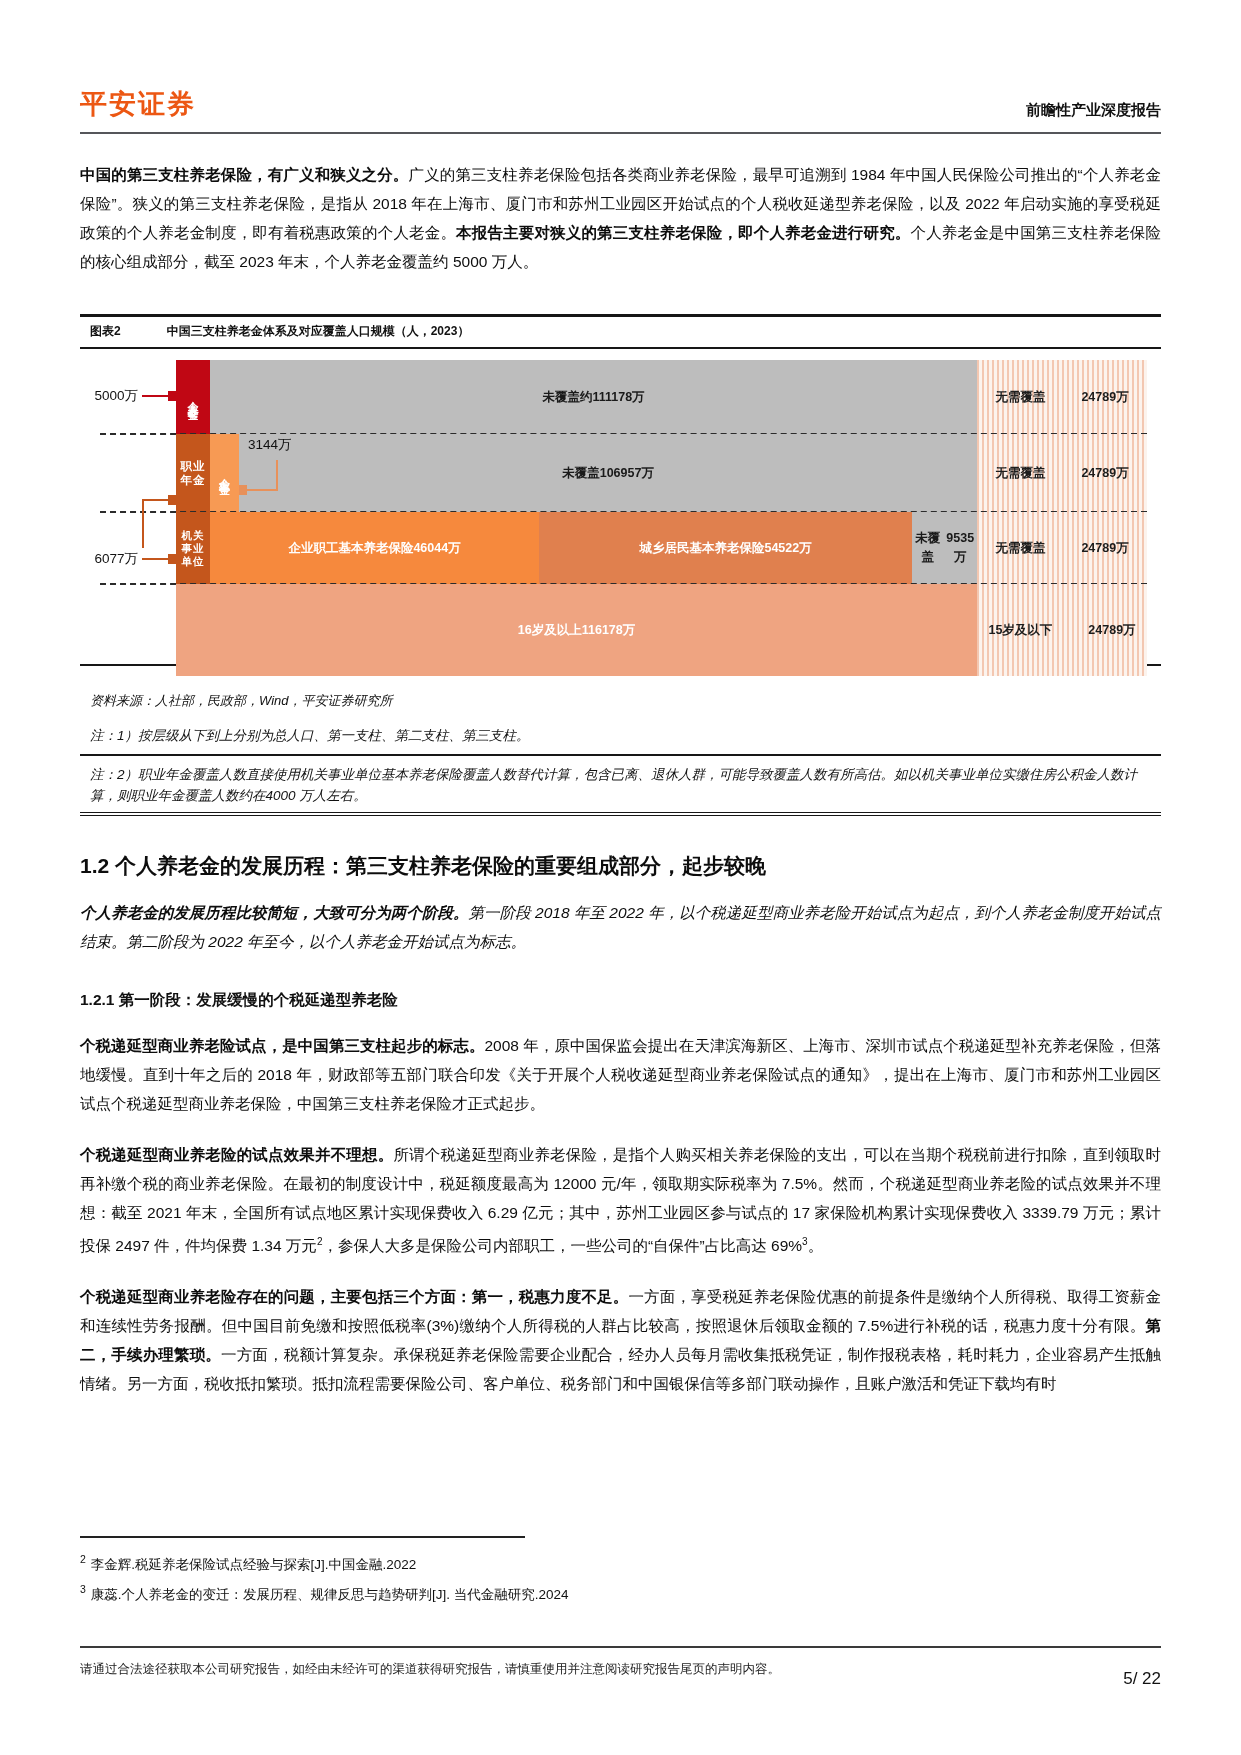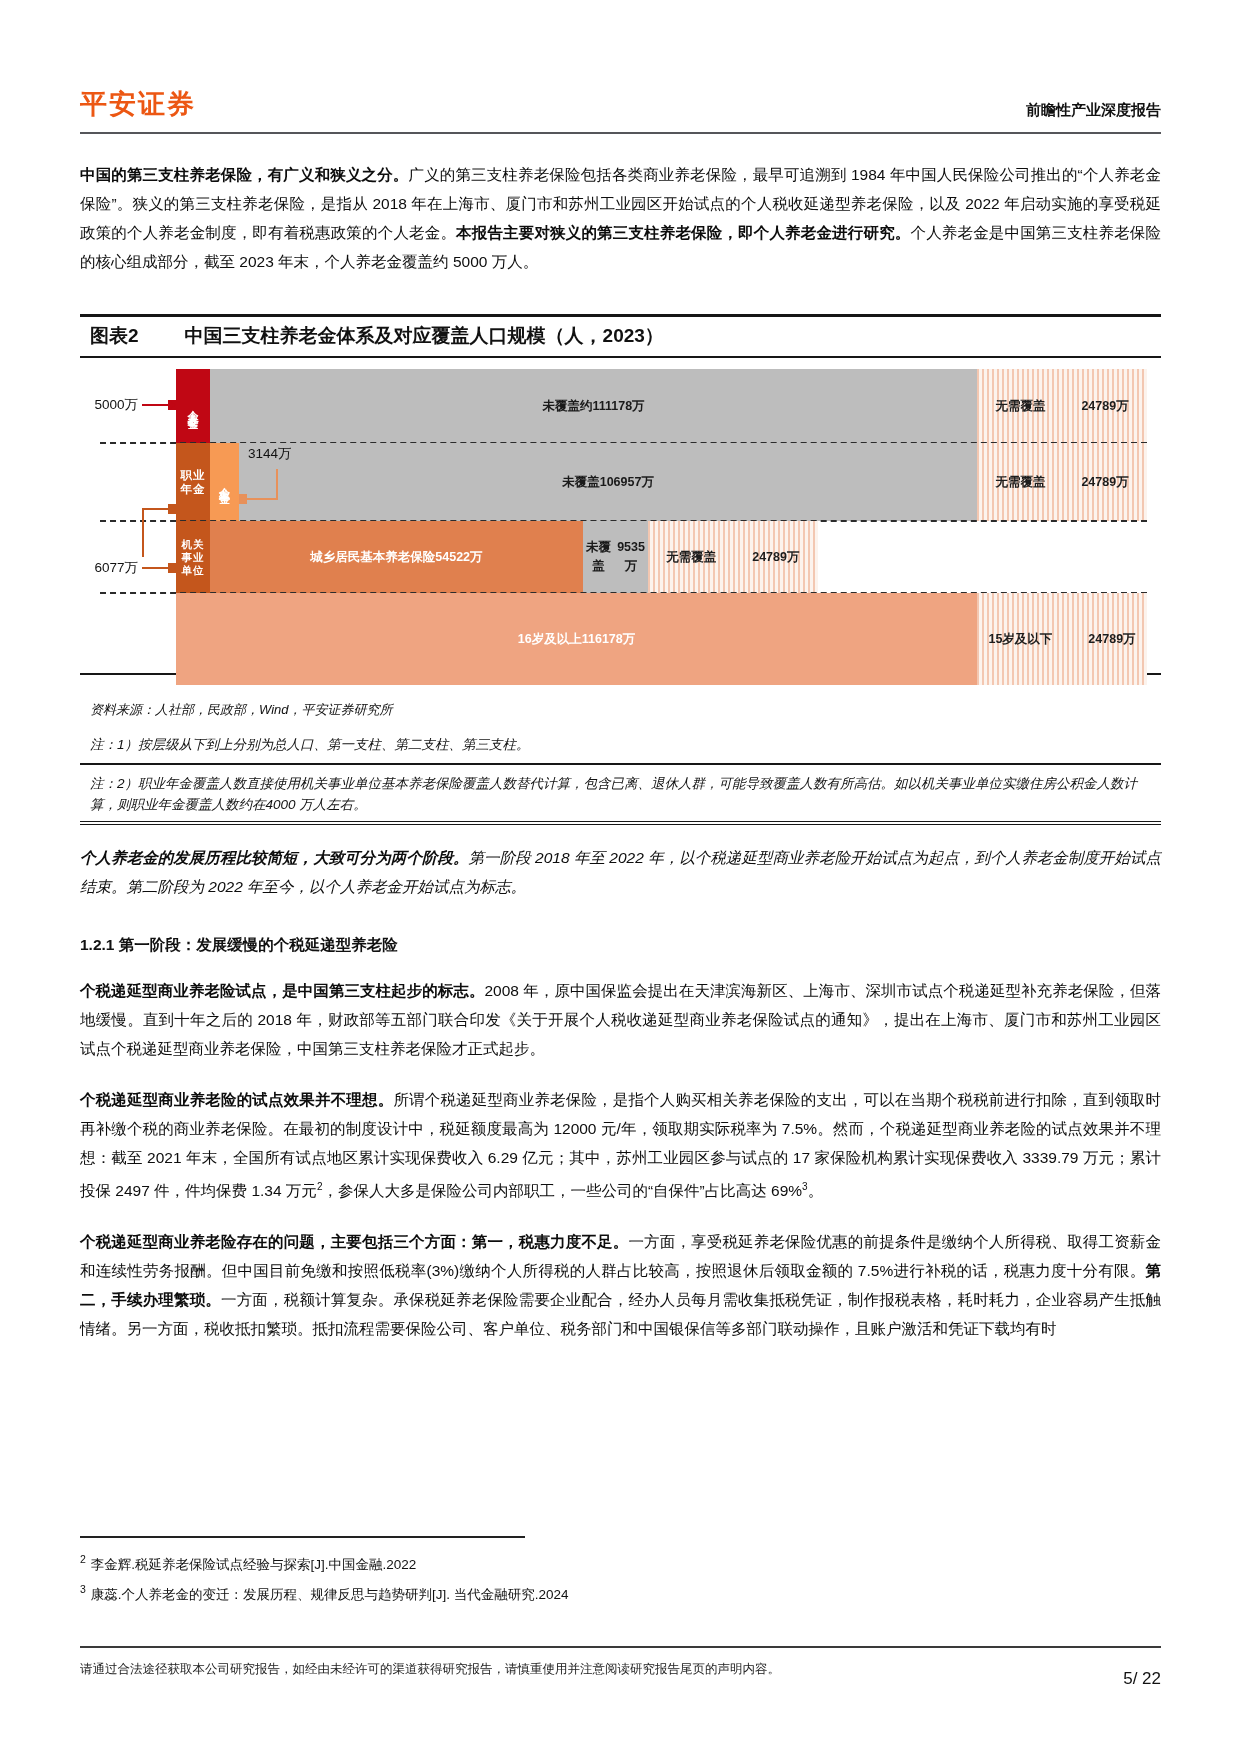--- a/index.html
+++ b/index.html
@@ -14,21 +14,21 @@
   .report-type { font-size:15px; font-weight:bold; color:#111; padding-bottom:2px; }
 
   
   .para { margin-top:26px; font-size:15.5px; line-height:29px; text-align:justify; color:#0d0d0d; }
   .para b { font-weight:bold; }
   sup { font-size:10px; }
 
   
   .figure { margin-top:38px; }
   .fig-title { border-top:3px solid #161616; border-bottom:2px solid #161616; padding:6px 10px 7px;
-               font-size:19px; font-weight:bold; display:flex; }
+               font-size:12px; font-weight:bold; display:flex; }
   .fig-title .lbl { margin-right:46px; }
   .chart { position:relative; margin-top:11px; height:298px; }
   .crow { position:absolute; left:96px; right:14px; display:flex; }
   .seg { display:flex; flex-direction:row; align-items:center; justify-content:center;
          font-size:12.5px; font-weight:bold; line-height:19px; text-align:center; }
   .seg .nm, .seg .vl { display:block; }
   .gray { background:#bdbdbd; color:#1a1a1a; }
   .hatch { background:repeating-linear-gradient(90deg,#f3c7b1 0 2px,#fcf3ed 2px 5px); color:#1d1d1d;gap:36px; }
   .pillar { color:#fff; font-size:11px; line-height:14px; letter-spacing:1px; }
   .red { background:#c00714; }
@@ -124,20 +124,24 @@
         </div>
       </div>
       <div class="dash" style="top:151px;"></div>
 
       <div class="crow" style="top:152px;height:72px;">
         <div class="seg dkorange pillar" style="width:3.5%;font-size:10.5px;line-height:13px;">
           <span class="pre">机关
 事业
 单位</span>
         </div>
+        <div class="seg org1" style="width:33.9%;">
+          <span class="nm">企业职工基本养老保险</span>
+          <span class="vl">46044万</span>
+        </div>
         <div class="seg org2" style="width:38.4%;">
           <span class="nm">城乡居民基本养老保险</span>
           <span class="vl">54522万</span>
         </div>
         <div class="seg gray" style="width:6.7%;">
           <span class="nm">未覆盖</span>
           <span class="vl">9535万</span>
         </div>
         <div class="seg hatch" style="width:17.5%;">
           <span class="nm">无需覆盖</span>
@@ -173,20 +177,21 @@
       <div class="v-line c-lto" style="top:100px;left:196px;height:31px;"></div>
       <div class="h-line c-lto" style="top:129px;left:167px;width:31px;"></div>
       <div class="tri l c-lto" style="top:125px;left:159px;"></div>
     </div>
 
     <div class="fig-source">资料来源：人社部，民政部，Wind，平安证券研究所</div>
     <div class="fig-note1">注：1）按层级从下到上分别为总人口、第一支柱、第二支柱、第三支柱。</div>
     <div class="fig-note2">注：2）职业年金覆盖人数直接使用机关事业单位基本养老保险覆盖人数替代计算，包含已离、退休人群，可能导致覆盖人数有所高估。如以机关事业单位实缴住房公积金人数计算，则职业年金覆盖人数约在4000 万人左右。</div>
   </div>
 
+  <div class="h2">1.2 个人养老金的发展历程：第三支柱养老保险的重要组成部分，起步较晚</div>
   <p class="para" style="margin-top:18px;font-style:italic;"><b>个人养老金的发展历程比较简短，大致可分为两个阶段。</b><span>第一阶段 2018 年至 2022 年，以个税递延型商业养老险开始试点为起点，到个人养老金制度开始试点结束。第二阶段为 2022 年至今，以个人养老金开始试点为标志。</span></p>
 
   <div class="h3">1.2.1 第一阶段：发展缓慢的个税延递型养老险</div>
   <p class="para" style="margin-top:20px;"><b>个税递延型商业养老险试点，是中国第三支柱起步的标志。</b><span>2008 年，原中国保监会提出在天津滨海新区、上海市、深圳市试点个税递延型补充养老保险，但落地缓慢。直到十年之后的 2018 年，财政部等五部门联合印发《关于开展个人税收递延型商业养老保险试点的通知》，提出在上海市、厦门市和苏州工业园区试点个税递延型商业养老保险，中国第三支柱养老保险才正式起步。</span></p>
   <p class="para" style="margin-top:22px;"><b>个税递延型商业养老险的试点效果并不理想。</b><span>所谓个税递延型商业养老保险，是指个人购买相关养老保险的支出，可以在当期个税税前进行扣除，直到领取时再补缴个税的商业养老保险。在最初的制度设计中，税延额度最高为 12000 元/年，领取期实际税率为 7.5%。然而，个税递延型商业养老险的试点效果并不理想：截至 2021 年末，全国所有试点地区累计实现保费收入 6.29 亿元；其中，苏州工业园区参与试点的 17 家保险机构累计实现保费收入 3339.79 万元；累计投保 2497 件，件均保费 1.34 万元</span><sup>2</sup><span>，参保人大多是保险公司内部职工，一些公司的“自保件”占比高达 69%</span><sup>3</sup><span>。</span></p>
   <p class="para" style="margin-top:22px;"><b>个税递延型商业养老险存在的问题，主要包括三个方面：第一，税惠力度不足。</b><span>一方面，享受税延养老保险优惠的前提条件是缴纳个人所得税、取得工资薪金和连续性劳务报酬。但中国目前免缴和按照低税率(3%)缴纳个人所得税的人群占比较高，按照退休后领取金额的 7.5%进行补税的话，税惠力度十分有限。</span><b>第二，手续办理繁琐。</b><span>一方面，税额计算复杂。承保税延养老保险需要企业配合，经办人员每月需收集抵税凭证，制作报税表格，耗时耗力，企业容易产生抵触情绪。另一方面，税收抵扣繁琐。抵扣流程需要保险公司、客户单位、税务部门和中国银保信等多部门联动操作，且账户激活和凭证下载均有时</span></p>
 
   <div class="footnotes">
     <div class="fn-sep"></div>
     <div class="fn">

